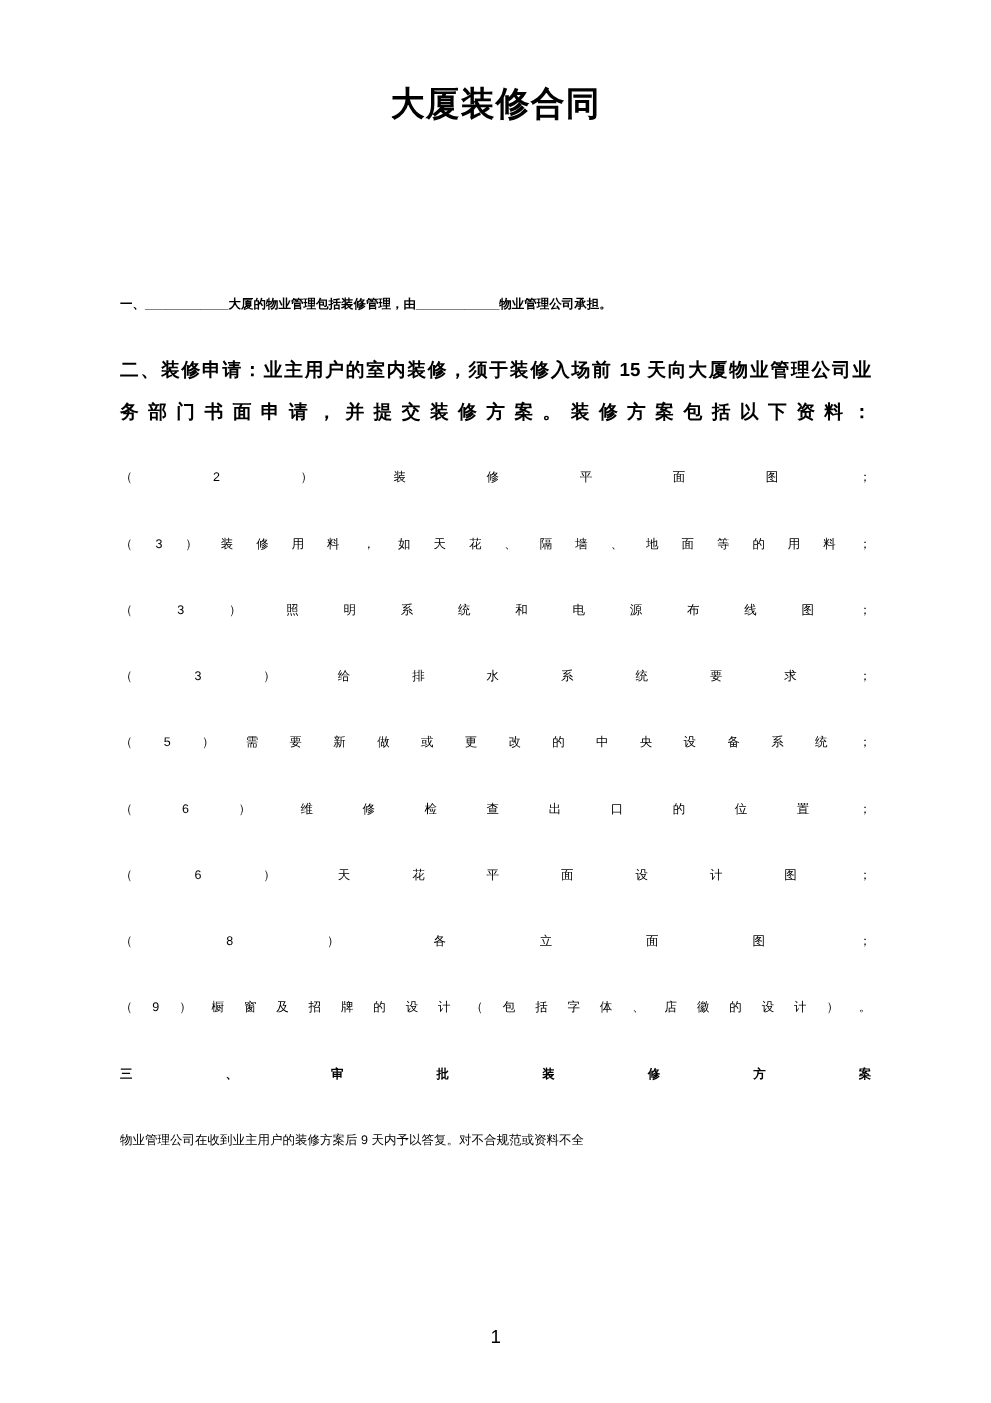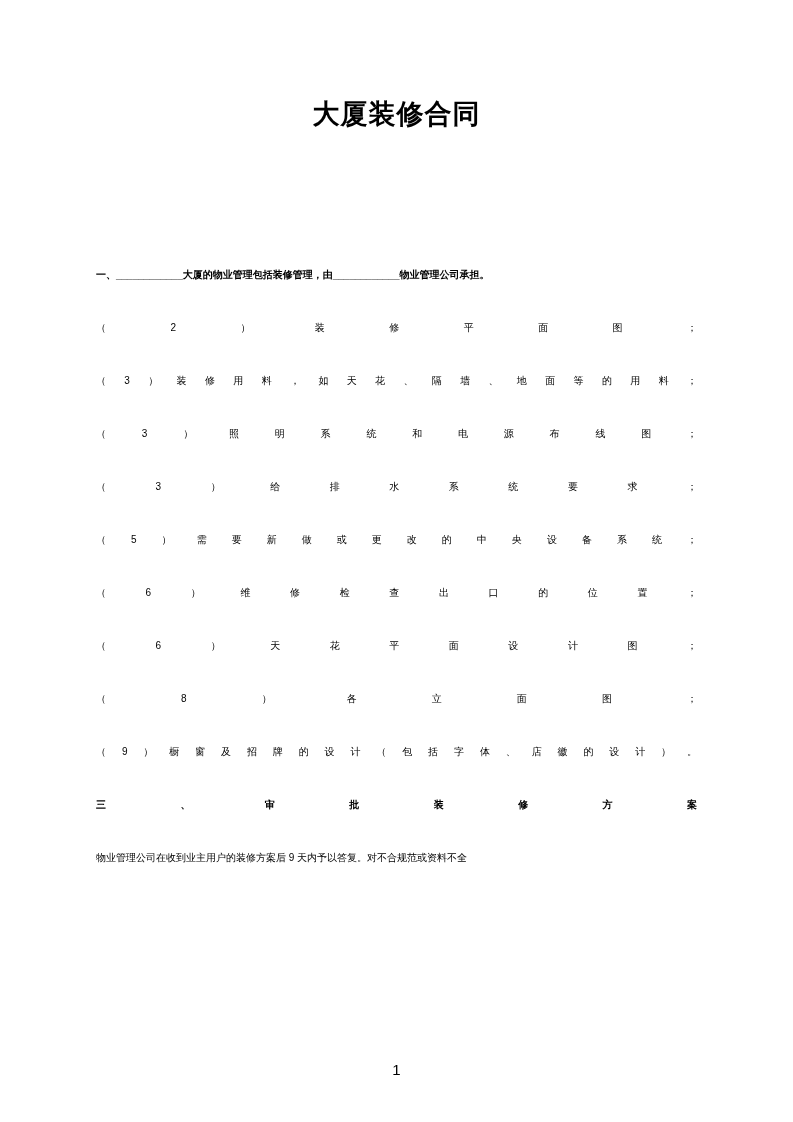--- a/index.html
+++ b/index.html
@@ -4,21 +4,21 @@
 <style>
   html, body { margin: 0; padding: 0; background: #ffffff; }
   .page {
     position: relative;
     width: 793px;
     height: 1122px;
     background: #ffffff;
     color: #000000;
     font-family: "Liberation Sans", sans-serif;
     box-sizing: border-box;
-    padding: 96px 96px 0 96px;
+    padding: 65px 96px 0 96px;
     overflow: hidden;
   }
   .doc-title {
     font-size: 27px;
     font-weight: bold;
     line-height: 36px;
     text-align: center;
     letter-spacing: 1px;
     margin: 0 0 126px 0;
   }
@@ -47,20 +47,24 @@
 </style>
 </head>
 <body>
 
 <div class="page">
 
   <h1 class="doc-title">大厦装修合同</h1>
 
   <div class="para bold">一、____________大厦的物业管理包括装修管理，由____________物业管理公司承担。</div>
 
+  <div class="para-group">
+    <div class="line bold dist">二、装修申请：业主用户的室内装修，须于装修入场前 15 天向大厦物业管理公司业</div>
+    <div class="line bold dist">务部门书面申请，并提交装修方案。装修方案包括以下资料：</div>
+  </div>
 
   <div class="para dist">（2）装修平面图；</div>
   <div class="para dist">（3）装修用料，如天花、隔墙、地面等的用料；</div>
   <div class="para dist">（3）照明系统和电源布线图；</div>
   <div class="para dist">（3）给排水系统要求；</div>
   <div class="para dist">（5）需要新做或更改的中央设备系统；</div>
   <div class="para dist">（6）维修检查出口的位置；</div>
   <div class="para dist">（6）天花平面设计图；</div>
   <div class="para dist">（8）各立面图；</div>
   <div class="para dist">（9）橱窗及招牌的设计（包括字体、店徽的设计）。</div>

